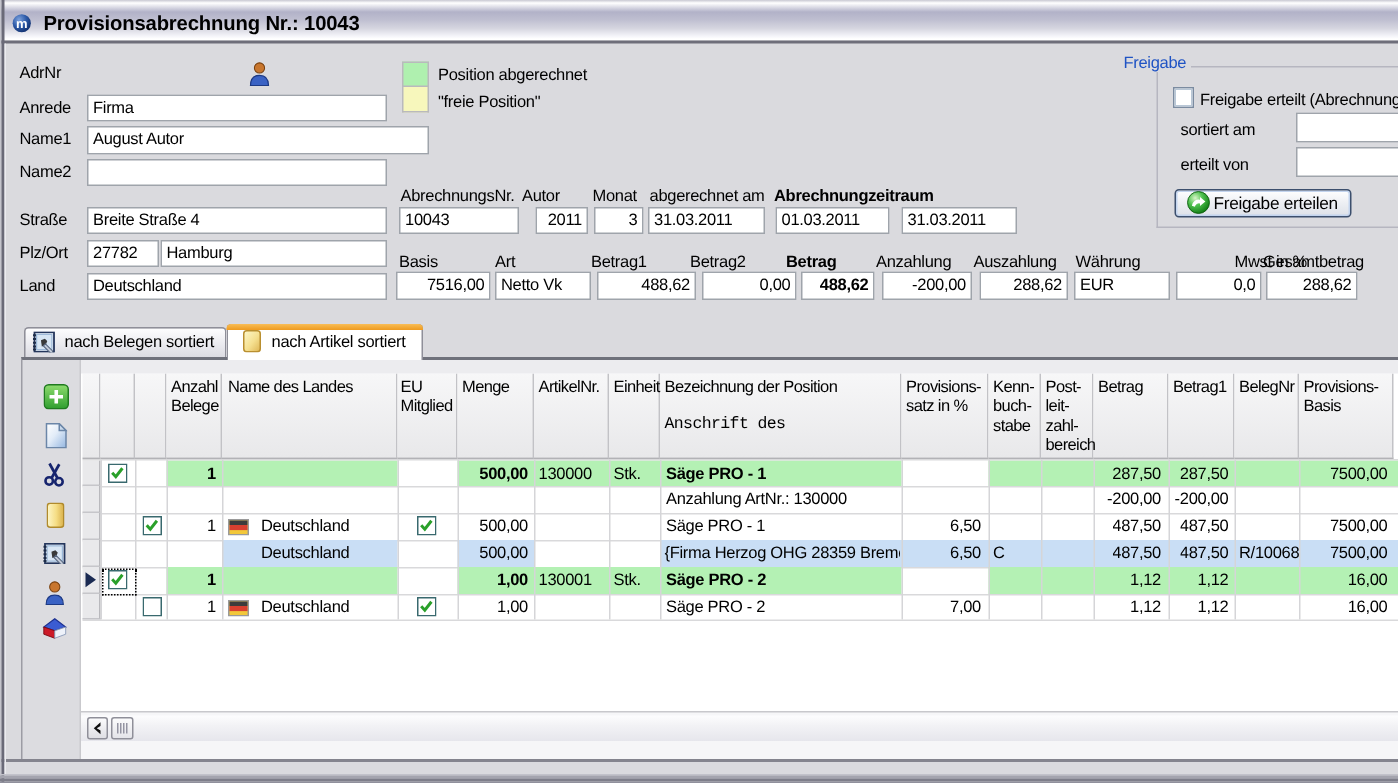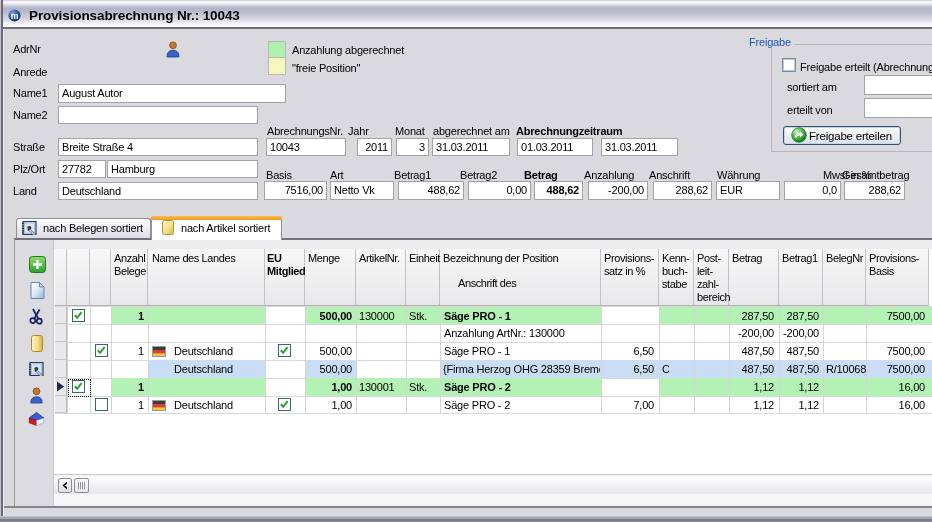--- a/index.html
+++ b/index.html
@@ -38,52 +38,53 @@
 <text x="7.5" y="11" font-size="10" font-weight="bold" fill="#fff" text-anchor="middle" font-family="Liberation Sans">m</text>
     </svg>
     <div class="ab" style="left:29px;top:8px;font-size:13.5px;font-weight:bold;letter-spacing:-0.1px;">Provisionsabrechnung Nr.: 10043</div>
     <div class="lbl" style="left:13px;top:43px;">AdrNr</div>
     <div class="lbl" style="left:13px;top:66px;">Anrede</div>
     <div class="lbl" style="left:13px;top:87px;">Name1</div>
     <div class="lbl" style="left:13px;top:109px;">Name2</div>
     <div class="lbl" style="left:13px;top:141px;">Straße</div>
     <div class="lbl" style="left:13px;top:163px;">Plz/Ort</div>
     <div class="lbl" style="left:13px;top:185px;">Land</div>
+    <div class="inp" style="left:58px;top:63px;width:200px;height:18px;">Firma</div>
     <div class="inp" style="left:58px;top:84px;width:228px;height:19px;">August Autor</div>
     <div class="inp" style="left:58px;top:106px;width:200px;height:18px;"></div>
     <div class="inp" style="left:58px;top:138px;width:200px;height:18px;">Breite Straße 4</div>
     <div class="inp" style="left:58px;top:160px;width:48px;height:18px;">27782</div>
     <div class="inp" style="left:107px;top:160px;width:151px;height:18px;">Hamburg</div>
     <div class="inp" style="left:58px;top:182px;width:200px;height:18px;">Deutschland</div>
     <svg class="ab" style="left:165px;top:41px" width="15" height="17" viewBox="0 0 15 17">
 <circle cx="8" cy="4.3" r="3.4" fill="#c8762e" stroke="#7a4210" stroke-width="0.7"></circle>
 <path d="M2 16 q0 -6.8 6 -6.8 q6 0 6 6.8z" fill="#3a62c4" stroke="#1d3a85" stroke-width="0.8"></path>
 </svg>
     <div class="ab" style="left:268px;top:41px;width:18px;height:17px;background:#aff0af;border:1px solid #b9b9bd;box-sizing:border-box;"></div>
     <div class="ab" style="left:268px;top:58px;width:18px;height:17px;background:#f7f7bc;border:1px solid #b9b9bd;box-sizing:border-box;border-top:0;"></div>
-    <div class="lbl" style="left:292px;top:44px;">Anzahlung abgerechnet</div>
+    <div class="lbl" style="left:292px;top:44px;">Position abgerechnet</div>
     <div class="lbl" style="left:292px;top:62px;">"freie Position"</div>
     <div class="lbl" style="left:267px;top:125px;">AbrechnungsNr.</div>
-    <div class="lbl" style="left:348px;top:125px;">Jahr</div>
+    <div class="lbl" style="left:348px;top:125px;">Autor</div>
     <div class="lbl" style="left:395px;top:125px;">Monat</div>
     <div class="lbl" style="left:433px;top:125px;">abgerechnet am</div>
     <div class="lbl" style="left:516px;top:125px;"><b>Abrechnungzeitraum</b></div>
     <div class="inp" style="left:266px;top:138px;width:80px;height:18px;">10043</div>
     <div class="inp" style="left:357px;top:138px;width:35px;height:18px;text-align:right;">2011</div>
     <div class="inp" style="left:396px;top:138px;width:33px;height:18px;text-align:right;">3</div>
     <div class="inp" style="left:432px;top:138px;width:78px;height:18px;">31.03.2011</div>
     <div class="inp" style="left:517px;top:138px;width:76px;height:18px;">01.03.2011</div>
     <div class="inp" style="left:601px;top:138px;width:77px;height:18px;">31.03.2011</div>
     <div class="lbl" style="left:266px;top:169px;">Basis</div>
     <div class="lbl" style="left:330px;top:169px;">Art</div>
     <div class="lbl" style="left:394px;top:169px;">Betrag1</div>
     <div class="lbl" style="left:460px;top:169px;">Betrag2</div>
     <div class="lbl" style="left:524px;top:169px;"><b>Betrag</b></div>
     <div class="lbl" style="left:584px;top:169px;">Anzahlung</div>
-    <div class="lbl" style="left:649px;top:169px;">Anschrift</div>
+    <div class="lbl" style="left:649px;top:169px;">Auszahlung</div>
     <div class="lbl" style="left:717px;top:169px;">Währung</div>
     <div class="lbl" style="left:823px;top:169px;">Mwst in %</div>
     <div class="lbl" style="left:842px;top:169px;">Gesamtbetrag</div>
     <div class="inp" style="left:264px;top:181px;width:63px;height:19px;text-align:right;">7516,00</div>
     <div class="inp" style="left:330px;top:181px;width:64px;height:19px;">Netto Vk</div>
     <div class="inp" style="left:398px;top:181px;width:66px;height:19px;text-align:right;">488,62</div>
     <div class="inp" style="left:468px;top:181px;width:63px;height:19px;text-align:right;">0,00</div>
     <div class="inp" style="left:534px;top:181px;width:49px;height:19px;text-align:right;"><b>488,62</b></div>
     <div class="inp" style="left:588px;top:181px;width:60px;height:19px;text-align:right;">-200,00</div>
     <div class="inp" style="left:653px;top:181px;width:59px;height:19px;text-align:right;">288,62</div>
@@ -154,26 +155,26 @@
     <div class="hcell" style="left:601px;top:249px;width:58px;height:57px;z-index:2;"></div>
     <div class="hcell" style="left:659px;top:249px;width:35px;height:57px;z-index:2;"></div>
     <div class="hcell" style="left:694px;top:249px;width:35px;height:57px;z-index:2;"></div>
     <div class="hcell" style="left:729px;top:249px;width:50px;height:57px;z-index:2;"></div>
     <div class="hcell" style="left:779px;top:249px;width:44px;height:57px;z-index:2;"></div>
     <div class="hcell" style="left:823px;top:249px;width:43px;height:57px;z-index:2;"></div>
     <div class="hcell" style="left:866px;top:249px;width:63px;height:57px;z-index:2;"></div>
     <div class="ab" style="left:54px;top:240px;width:878px;height:9px;background:#ececef;z-index:2;"></div>
     <div class="hx" style="left:114px;top:252px;z-index:3;">Anzahl<br>Belege</div>
     <div class="hx" style="left:152px;top:252px;z-index:3;">Name des Landes</div>
-    <div class="hx" style="left:267px;top:252px;z-index:3;font-weight:bold;">EU<br>Mitglied</div>
+    <div class="hx" style="left:267px;top:252px;z-index:3;">EU<br>Mitglied</div>
     <div class="hx" style="left:308px;top:252px;z-index:3;">Menge</div>
     <div class="hx" style="left:359px;top:252px;z-index:3;">ArtikelNr.</div>
     <div class="hx" style="left:409px;top:252px;z-index:3;">Einheit</div>
     <div class="hx" style="left:443px;top:252px;z-index:3;">Bezeichnung der Position</div>
-    <div class="hx" style="left:458px;top:277px;z-index:3;">Anschrift des</div>
+    <div class="hx" style="left:443px;top:277px;z-index:3;font-family:Liberation Mono, monospace;">Anschrift des</div>
     <div class="hx" style="left:604px;top:252px;z-index:3;">Provisions-<br>satz in %</div>
     <div class="hx" style="left:662px;top:252px;z-index:3;">Kenn-<br>buch-<br>stabe</div>
     <div class="hx" style="left:697px;top:252px;z-index:3;">Post-<br>leit-<br>zahl-<br>bereich</div>
     <div class="hx" style="left:732px;top:252px;z-index:3;">Betrag</div>
     <div class="hx" style="left:782px;top:252px;z-index:3;">Betrag1</div>
     <div class="hx" style="left:826px;top:252px;z-index:3;">BelegNr</div>
     <div class="hx" style="left:869px;top:252px;z-index:3;">Provisions-<br>Basis</div>
     <div class="ab" style="left:111px;top:307px;width:154px;height:17px;background:#b4f1b4;z-index:2;"></div>
     <div class="ab" style="left:305px;top:307px;width:296px;height:17px;background:#b4f1b4;z-index:2;"></div>
     <div class="ab" style="left:659px;top:307px;width:273px;height:17px;background:#b4f1b4;z-index:2;"></div>

